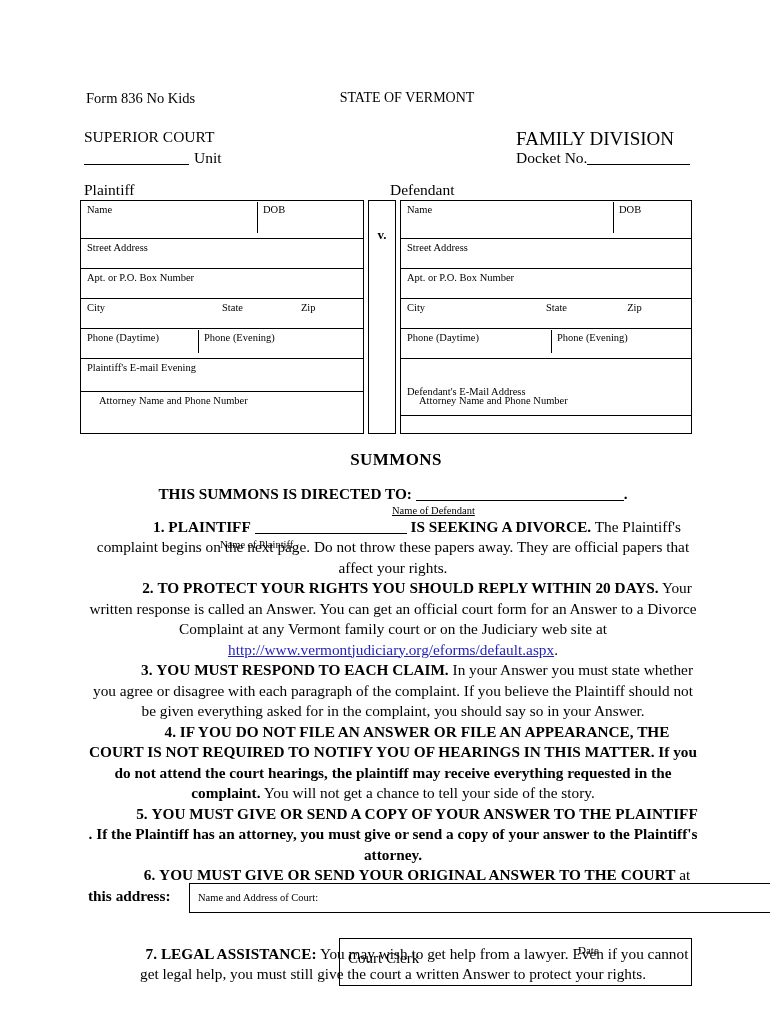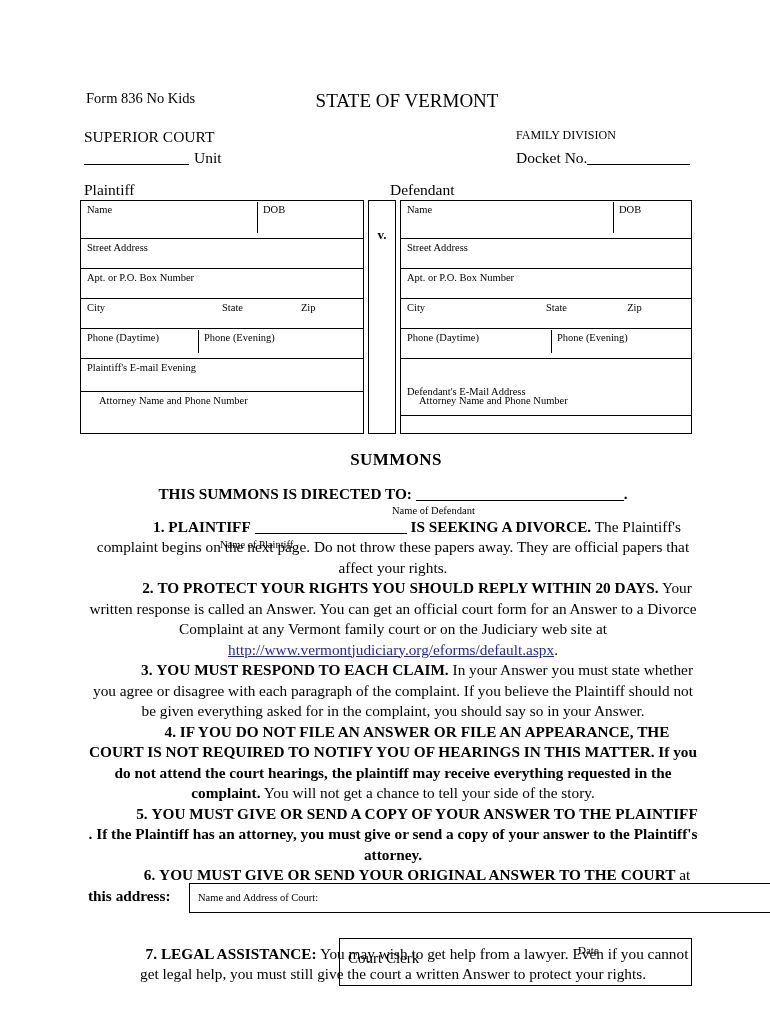--- a/index.html
+++ b/index.html
@@ -29,21 +29,21 @@
     position: absolute;
     left: 86px;
     top: 0;
     font-size: 14.5px;
   }
   .state-title {
     position: absolute;
     left: 0; right: 0;
     top: 0;
     text-align: center;
-    font-size: 19px;
+    font-size: 14px;
     padding-left: 44px;
   }
 
   .hdr-row2 {
     position: absolute;
     top: 128px;
     left: 84px;
     right: 74px;
     height: 44px;
   }
@@ -64,21 +64,21 @@
     display: inline-block;
     width: 105px;
     border-bottom: 1.2px solid #000;
     margin-right: 5px;
     vertical-align: -2px;
   }
   .family-division {
     position: absolute;
     right: 0;
     top: 0;
-    font-size: 12px;
+    font-size: 19px;
     width: 180px;
   }
   .docket-line {
     position: absolute;
     right: 0;
     top: 21px;
     font-size: 15.5px;
     white-space: nowrap;
     width: 180px;
   }
@@ -349,21 +349,21 @@
   <div class="summons-title">SUMMONS</div>
 
   <div class="body">
 
     <p class="para">
       <span class="b">THIS SUMMONS IS DIRECTED TO:</span>
       <span class="blank-def"></span><span class="b">.</span>
     </p>
 
     <div class="caption-row">
-      <span class="caption" style="left:304px;">Name of Defendant</span>
+      <span class="caption" style="left:304px;text-decoration:underline;">Name of Defendant</span>
     </div>
 
     <p class="para">
       <span class="indent"></span><span class="b">1.</span>
       <span class="b">PLAINTIFF</span>
       <span class="blank-pl"></span>
       <span class="b">IS SEEKING A DIVORCE.</span>
       <span>The Plaintiff's complaint begins on the next page.  Do not throw these papers away.  They are official papers that affect your rights.</span>
     </p>
 

